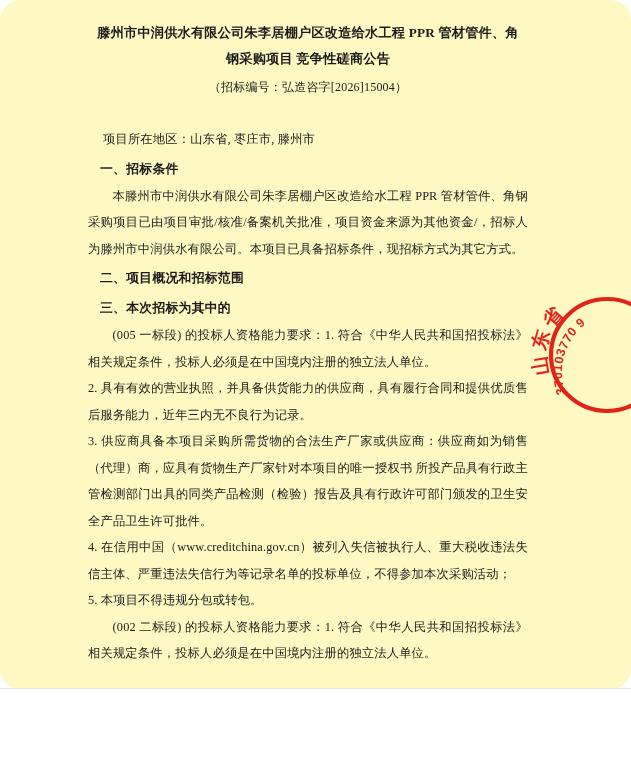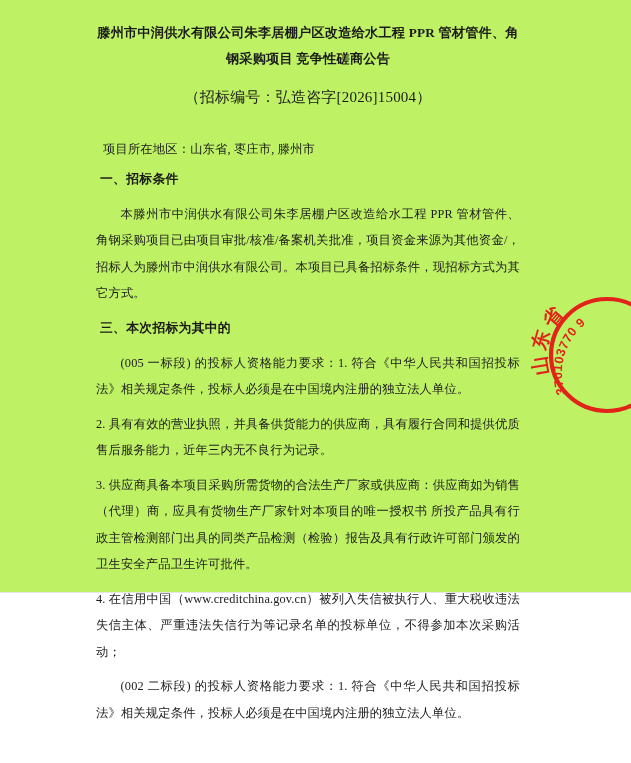--- a/index.html
+++ b/index.html
@@ -15,23 +15,24 @@
     font-family: "Liberation Serif", "DejaVu Serif", serif;
     color: #1b1b1b;
     -webkit-font-smoothing: antialiased;
   }
 
   .page {
     position: absolute;
     left: 0;
     top: 0;
     width: 631px;
-    height: 593px;
-    background: #bef264;
+    height: 689px;
+    background: #fef9c3;
     box-sizing: border-box;
+    border-radius: 20px;
   }
 
   .page-bottom-rule {
     position: absolute;
     left: 0;
     right: 0;
     bottom: 0px;
     height: 1px;
     background: #e6e6e6;
   }
@@ -47,34 +48,34 @@
   .doc-title {
     font-size: 13.2px;
     font-weight: bold;
     line-height: 26px;
     text-align: center;
     letter-spacing: 0.2px;
     margin: 0 0 2px 0;
     padding: 0 6px;
   }
   .doc-subtitle {
-    font-size: 15px;
+    font-size: 12px;
     line-height: 26px;
     text-align: center;
-    margin: 12px 0 0 0;
+    margin: 2px 0 0 0;
     letter-spacing: 0.2px;
   }
 
   
   .body-block {
     margin-top: 26px;
   }
 
   p.line {
-    margin: 8px;
+    margin: 0;
     font-size: 12.3px;
     line-height: 26.5px;
     text-align: justify;
     text-justify: inter-ideograph;
     letter-spacing: 0.15px;
     word-break: break-all;
   }
 
   p.meta {
     margin: 0 0 3px 15px;
@@ -121,27 +122,29 @@
 
     <p class="doc-subtitle">（招标编号：弘造咨字[2026]15004）</p>
 
     <div class="body-block">
 
       <p class="line flush meta">项目所在地区：山东省, 枣庄市, 滕州市</p>
 
       <h2 class="section">一、招标条件</h2>
       <p class="line indent">本滕州市中润供水有限公司朱李居棚户区改造给水工程 PPR 管材管件、角钢采购项目已由项目审批/核准/备案机关批准，项目资金来源为其他资金/，招标人为滕州市中润供水有限公司。本项目已具备招标条件，现招标方式为其它方式。</p>
 
+      <h2 class="section">二、项目概况和招标范围</h2>
 
       <h2 class="section">三、本次招标为其中的</h2>
 
       <p class="line indent">(005 一标段) 的投标人资格能力要求：1. 符合《中华人民共和国招投标法》相关规定条件，投标人必须是在中国境内注册的独立法人单位。</p>
       <p class="line flush">2. 具有有效的营业执照，并具备供货能力的供应商，具有履行合同和提供优质售后服务能力，近年三内无不良行为记录。</p>
       <p class="line flush">3. 供应商具备本项目采购所需货物的合法生产厂家或供应商：供应商如为销售（代理）商，应具有货物生产厂家针对本项目的唯一授权书 所投产品具有行政主管检测部门出具的同类产品检测（检验）报告及具有行政许可部门颁发的卫生安全产品卫生许可批件。</p>
       <p class="line flush">4. 在信用中国（www.creditchina.gov.cn）被列入失信被执行人、重大税收违法失信主体、严重违法失信行为等记录名单的投标单位，不得参加本次采购活动；</p>
+      <p class="line flush">5. 本项目不得违规分包或转包。</p>
 
       <p class="line indent">(002 二标段) 的投标人资格能力要求：1. 符合《中华人民共和国招投标法》相关规定条件，投标人必须是在中国境内注册的独立法人单位。</p>
 
     </div>
   </div>
 
   <div class="seal">
     <svg width="124" height="124" viewBox="0 0 124 124" aria-hidden="true">
       <defs>
         <path id="arcTop" d="M 14 96 A 52 52 0 0 1 62 10" fill="none"></path>

